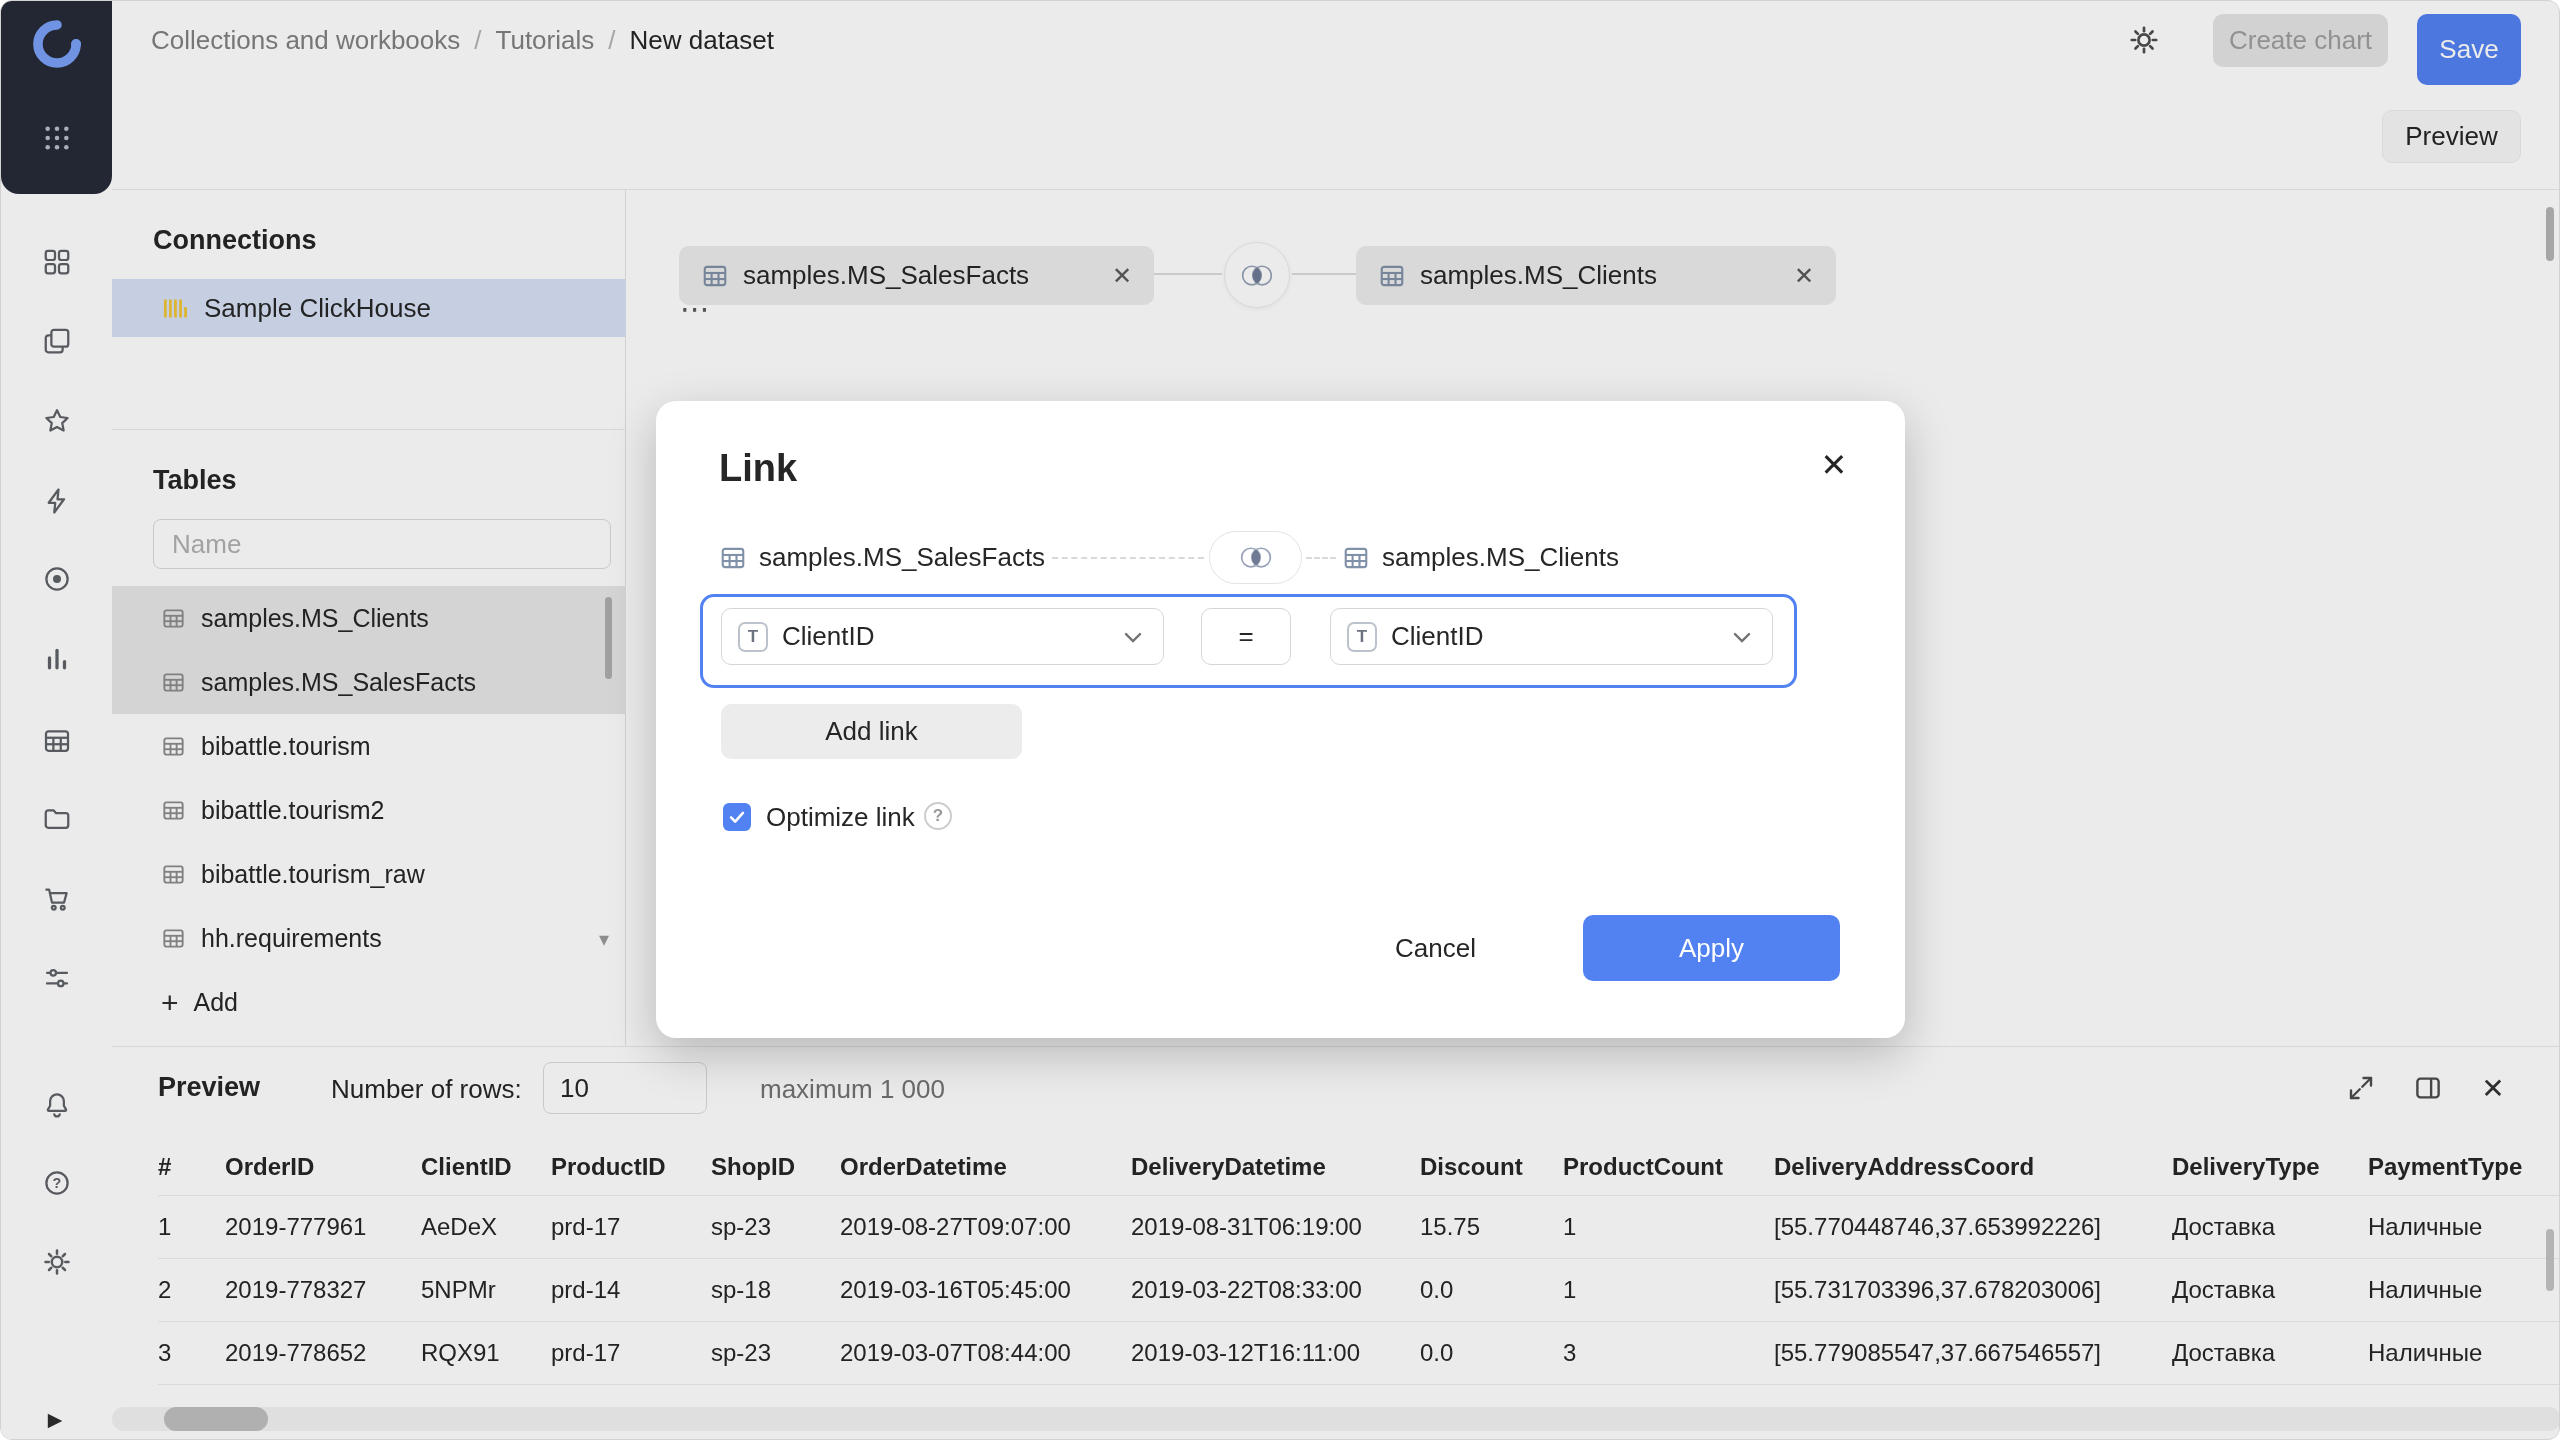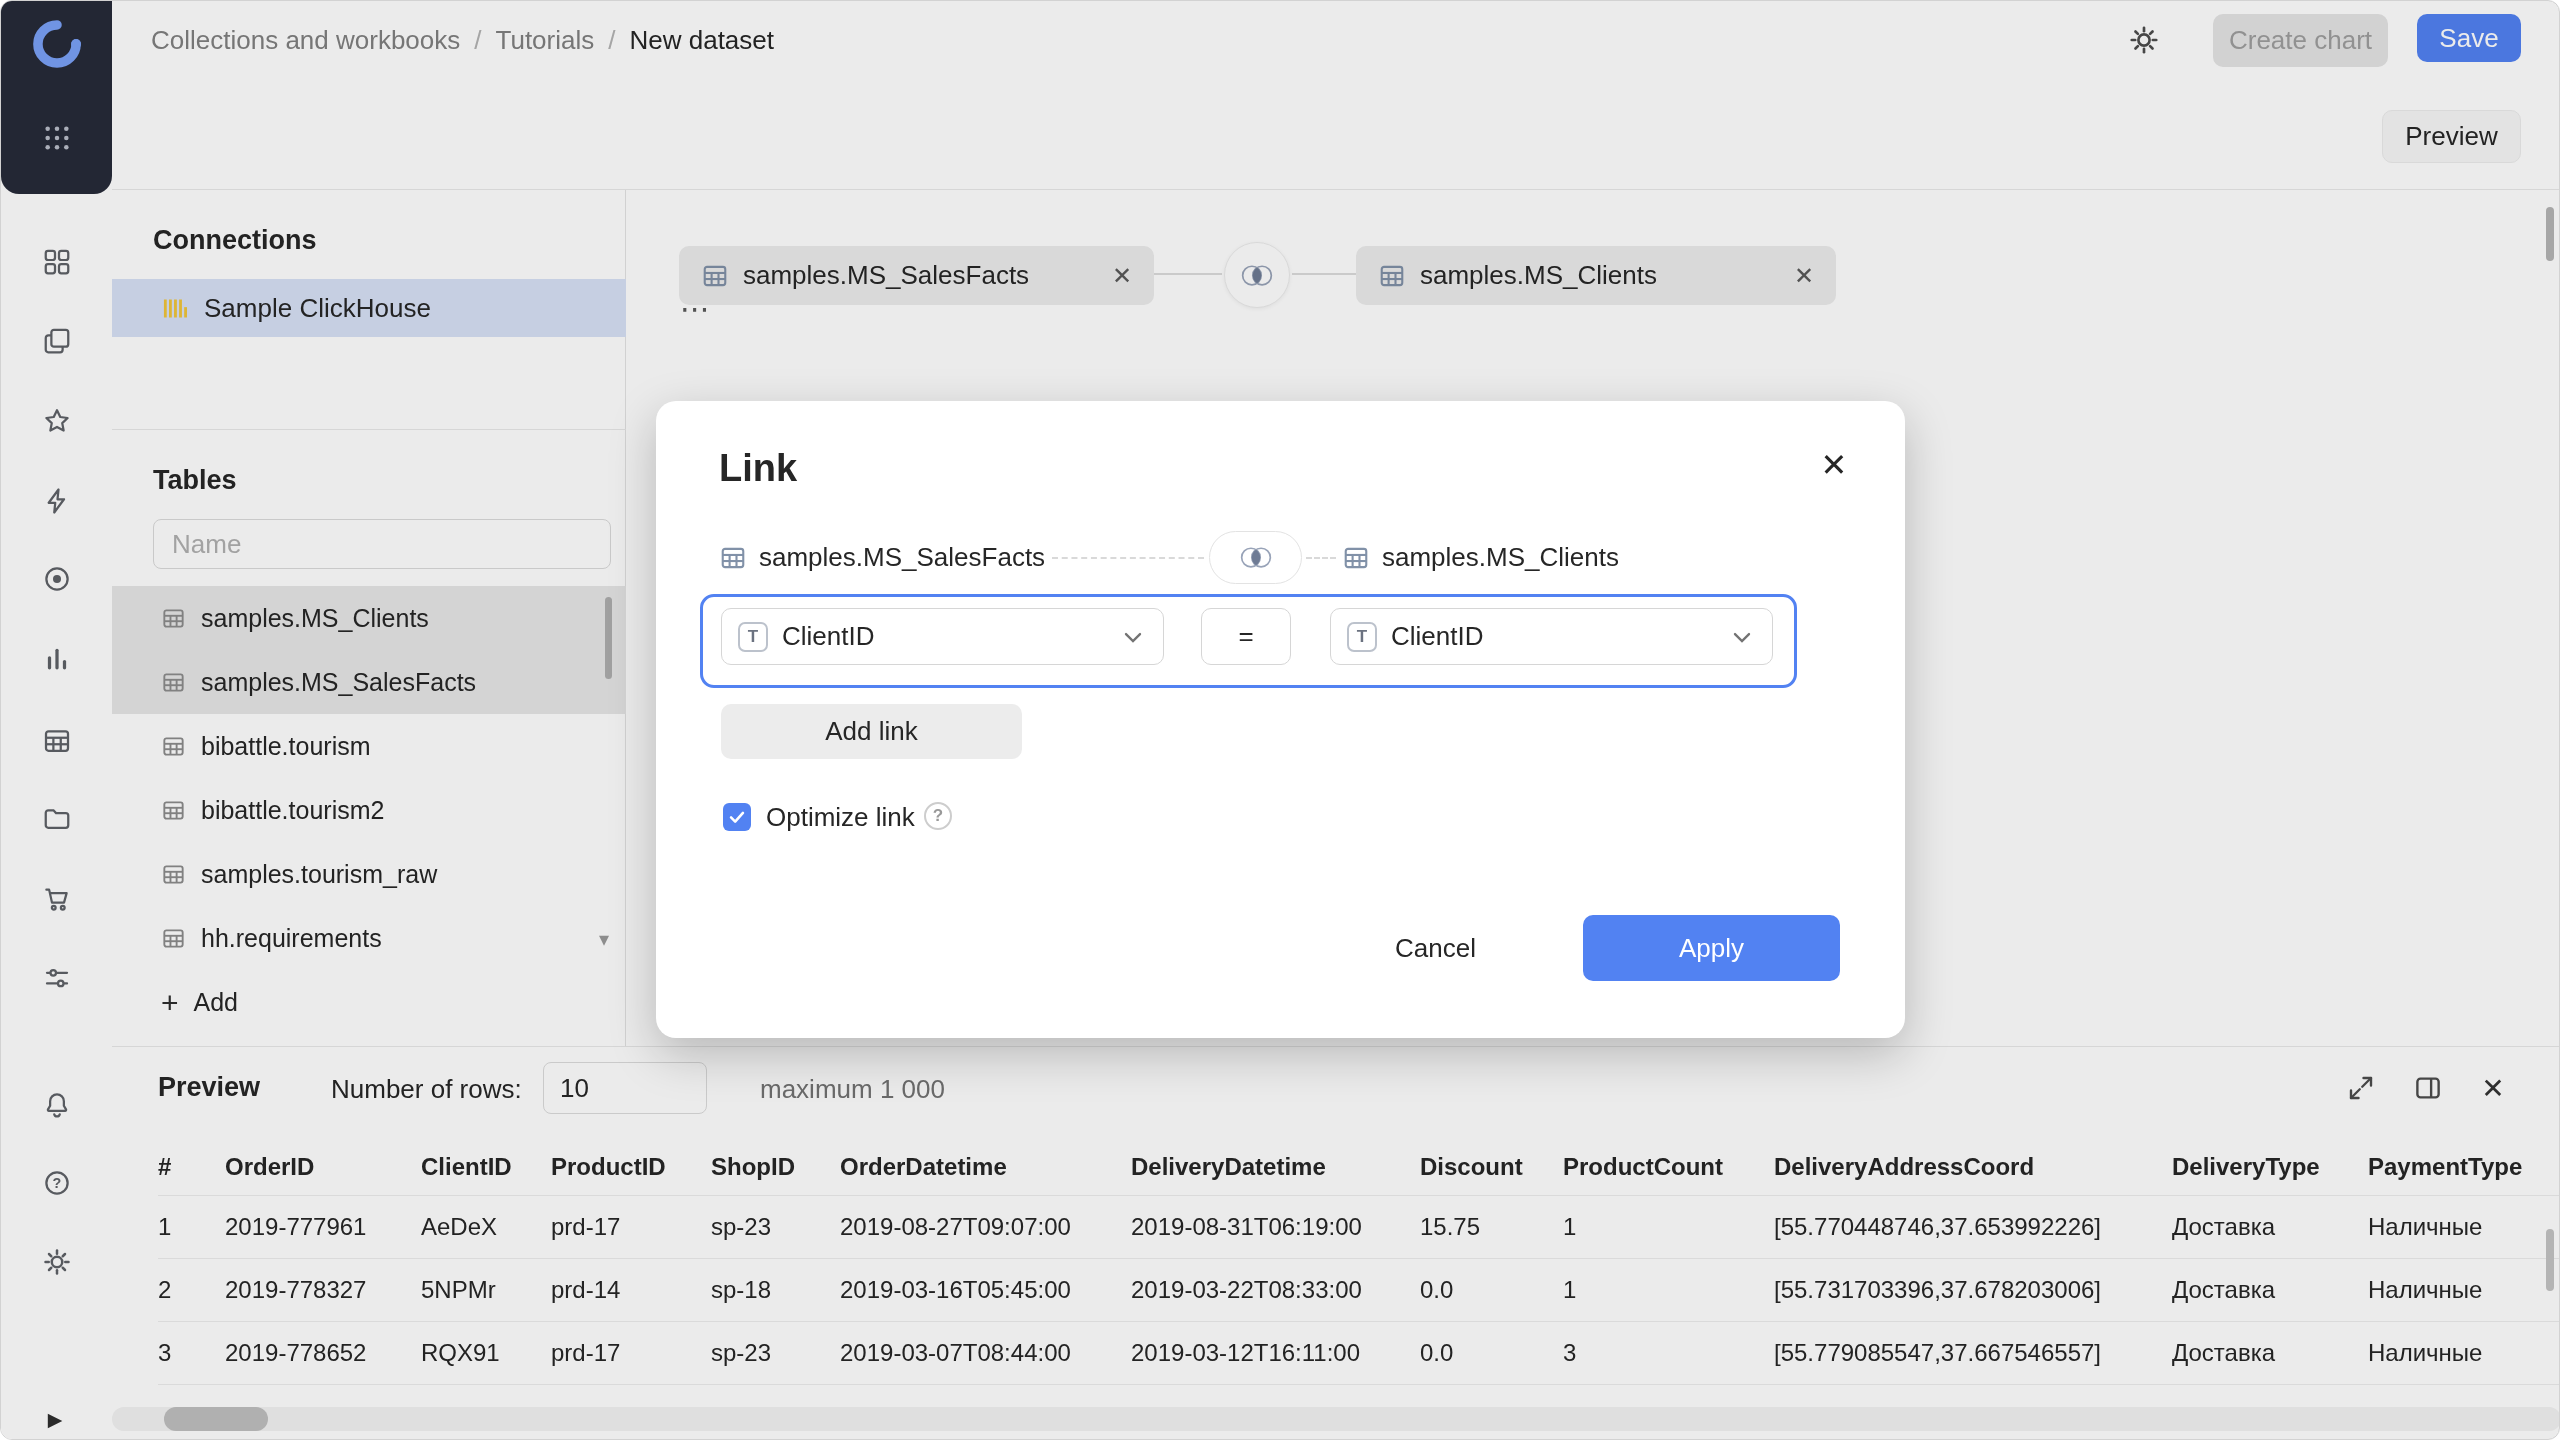--- a/index.html
+++ b/index.html
@@ -187,21 +187,21 @@
               <line x1="2.8" y1="12" x2="5.4" y2="12"></line>
               <line x1="18.6" y1="12" x2="21.2" y2="12"></line>
               <line x1="5.6" y1="5.6" x2="7.4" y2="7.4"></line>
               <line x1="16.6" y1="16.6" x2="18.4" y2="18.4"></line>
               <line x1="5.6" y1="18.4" x2="7.4" y2="16.6"></line>
               <line x1="16.6" y1="7.4" x2="18.4" y2="5.6"></line>
             </g>
           </svg>
       </div>
       <div class="abs btn" style="left:2101px;top:13px;width:175px;height:53px;background:#e4e4e4;color:#9e9e9e">Create chart</div>
-      <div class="abs btn" style="left:2305px;top:13px;width:104px;height:48px;background:#5282f2;color:#fff">Save</div>
+      <div class="abs btn" style="left:2305px;top:13px;width:104px;height:71px;background:#5282f2;color:#fff">Save</div>
     </div>
 
     <div class="abs btn" style="left:2381px;top:109px;width:139px;height:53px;background:#f7f7f7;border:1px solid #ececec;color:#262626">Preview</div>
     <div class="hline" style="left:111px;top:188px;width:2449px"></div>
 
     <div class="abs" style="left:111px;top:189px;width:514px;height:856px;background:#fff;border-right:1px solid #e3e3e3"></div>
     <div class="abs" style="left:152px;top:224px;font-size:27px;font-weight:700">Connections</div>
 
     <div class="abs flex" style="left:111px;top:278px;width:514px;height:58px;background:#d7e1f6;padding-left:49px;gap:16px;cursor:pointer">
       <span class="icobtn">
@@ -274,21 +274,21 @@
     <div class="list-row" style="top:841px">
       <svg viewBox="0 0 24 24" width="25" height="25">
           <g fill="none" stroke="#8c8c8c" stroke-width="1.8">
             <rect x="3.2" y="4.2" width="17.6" height="15.6" rx="2"></rect>
             <line x1="3.2" y1="9.4" x2="20.8" y2="9.4"></line>
             <line x1="3.2" y1="14.6" x2="20.8" y2="14.6"></line>
             <line x1="9.1" y1="9.4" x2="9.1" y2="19.8"></line>
             <line x1="15" y1="9.4" x2="15" y2="19.8"></line>
           </g>
         </svg>
-      <span>samples.tourism_raw</span>
+      <span>bibattle.tourism_raw</span>
     </div>
     <div class="list-row" style="top:905px">
       <svg viewBox="0 0 24 24" width="25" height="25">
           <g fill="none" stroke="#8c8c8c" stroke-width="1.8">
             <rect x="3.2" y="4.2" width="17.6" height="15.6" rx="2"></rect>
             <line x1="3.2" y1="9.4" x2="20.8" y2="9.4"></line>
             <line x1="3.2" y1="14.6" x2="20.8" y2="14.6"></line>
             <line x1="9.1" y1="9.4" x2="9.1" y2="19.8"></line>
             <line x1="15" y1="9.4" x2="15" y2="19.8"></line>
           </g>

